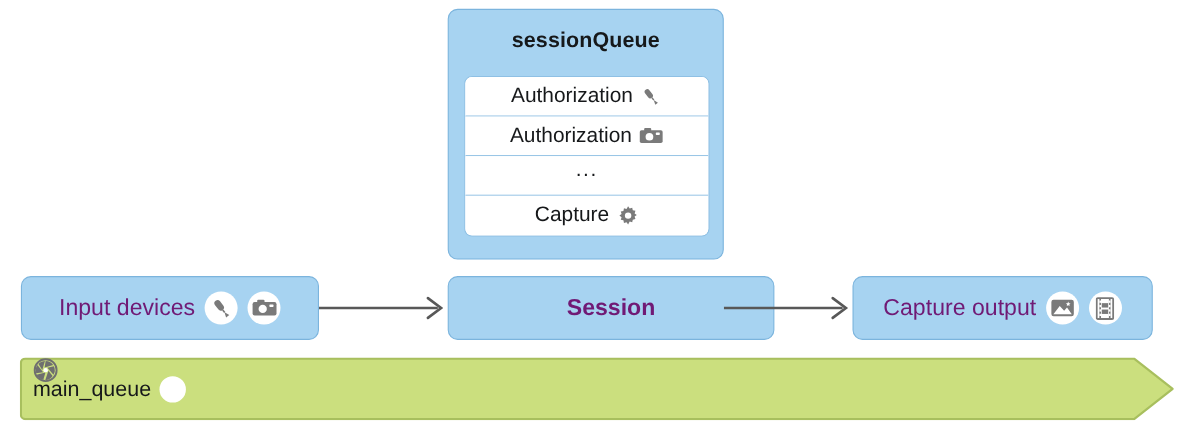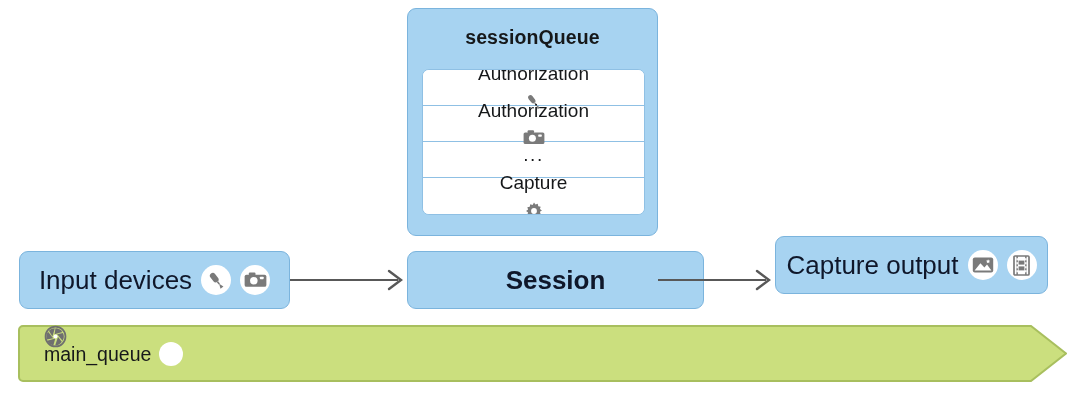--- a/index.html
+++ b/index.html
@@ -64,21 +64,20 @@
     height: 36px;
     display: flex;
     align-items: center;
     justify-content: center;
     gap: 7px;
     font-size: 19px;
     color: #16181a;
     background: #ffffff;
     border-bottom: 1px solid #8fc0e4;
     box-sizing: border-box;
-    flex-direction: column;
   }
   .queue-row:last-child {
     border-bottom: none;
   }
   .queue-row .row-label {
     line-height: 22px;
     white-space: nowrap;
   }
   .queue-row.ellipsis .row-label {
     letter-spacing: 1.5px;
@@ -94,37 +93,37 @@
     height: 58px;
   }
   #session {
     left: 407px;
     top: 251px;
     width: 297px;
     height: 58px;
   }
   #capture-output {
     left: 775px;
-    top: 236px;
+    top: 251px;
     width: 273px;
     height: 58px;
   }
   .box-inner {
     position: absolute;
     inset: 0;
     display: flex;
     align-items: center;
     justify-content: center;
     gap: 9px;
   }
   .box-label {
-    font-size: 26px;
+    font-size: 21px;
     line-height: 24px;
     white-space: nowrap;
-    color: #0f172a;
+    color: #701a75;
   }
   .box-label.bold {
     font-weight: bold;
   }
 
   
   .arrow {
     position: absolute;
     top: 268px;
     height: 24px;
@@ -148,21 +147,21 @@
     top: 325px;
     width: 1049px;
     height: 57px;
   }
   #main-queue svg {
     position: absolute;
     inset: 0;
   }
   #main-queue-content {
     position: absolute;
-    left: 26px;
+    left: 12px;
     top: 0;
     height: 57px;
     display: flex;
     align-items: center;
     gap: 8px;
   }
   #main-queue-label {
     font-size: 19.5px;
     line-height: 24px;
     color: #16181a;

